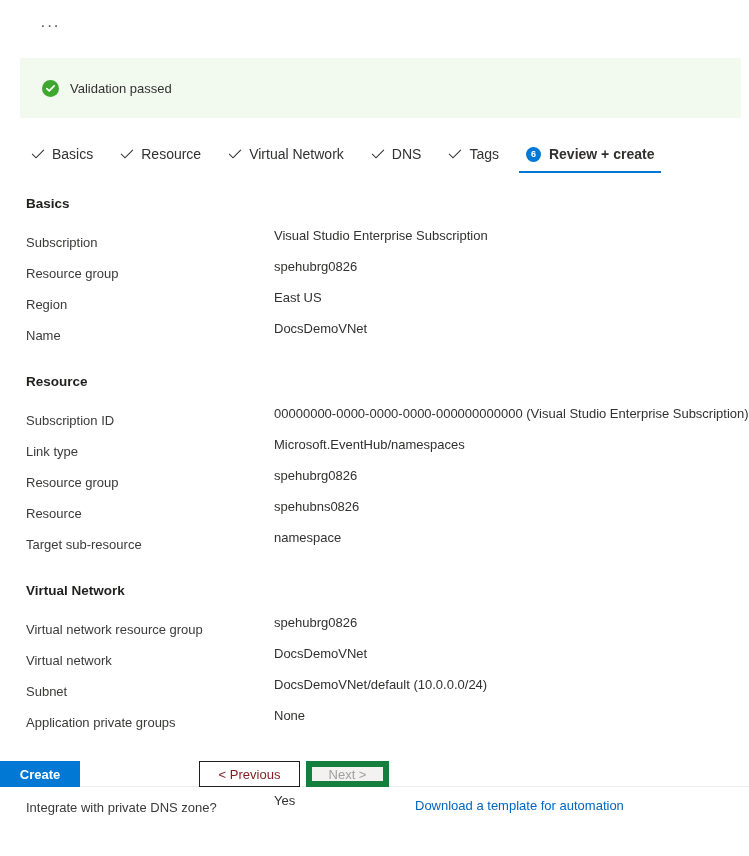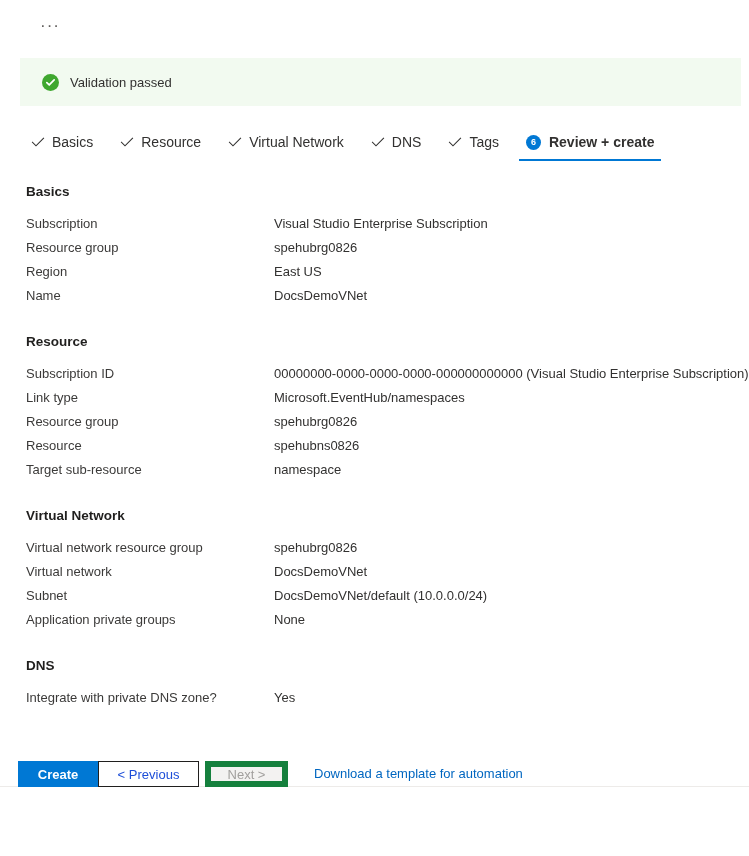--- a/index.html
+++ b/index.html
@@ -39,21 +39,21 @@
     line-height: 10px;
     letter-spacing: 1px;
     cursor: pointer;
     padding: 2px 6px;
     user-select: none;
   }
 
   
   .validation-banner {
     margin: 18px 8px 0 20px;
-    height: 48px;
+    height: 60px;
     background: #f2faf0;
     display: flex;
     align-items: center;
     padding-left: 22px;
     box-sizing: border-box;
   }
   .check-circle {
     width: 17px;
     height: 17px;
     flex: 0 0 17px;
@@ -138,20 +138,21 @@
   .kv-row {
     display: flex;
     font-size: 13px;
     line-height: 24px;
     color: #323130;
   }
   .kv-label {
     width: 248px;
     flex: 0 0 248px;
     color: #3b3a39;
+    margin-top: 7px;
   }
   .kv-value {
     color: #323130;
     white-space: nowrap;
   }
 
   
   .bottom-divider {
     position: absolute;
     left: 0;
@@ -161,21 +162,21 @@
     background: #edebe9;
   }
   .bottom-bar {
     position: absolute;
     left: 0;
     right: 0;
     top: 741px;
     height: 69px;
     display: flex;
     align-items: flex-start;
-    padding: 20px 0 0 18px;
+    padding: 20px 0 0 0;
     box-sizing: border-box;
   }
   .btn {
     font-family: "Liberation Sans", sans-serif;
     font-size: 13px;
     height: 26px;
     box-sizing: border-box;
     display: inline-flex;
     align-items: center;
     justify-content: center;
@@ -184,39 +185,41 @@
     padding: 0 14px;
   }
   .btn-create {
     background: #0078d4;
     color: #ffffff;
     font-weight: 700;
     min-width: 80px;
   }
   .btn-previous {
     background: #ffffff;
-    color: #1d4ed8;
+    color: #7f1d1d;
     border: 1px solid #201f1e;
     min-width: 101px;
+    margin-left: 119px;
   }
   .btn-next {
     background: #f3f2f1;
     color: #a19f9d;
     border: 6px solid #15803d;
     min-width: 83px;
     margin-left: 6px;
     cursor: default;
   }
   .download-link {
     margin-left: 26px;
     font-size: 13px;
     color: #0066c0;
     line-height: 26px;
     cursor: pointer;
     text-decoration: none;
+    margin-top: 32px;
   }
 </style>
 </head>
 <body>
 
 <div class="page-header">
   <div class="header-ellipsis">···</div>
 </div>
 
 <div class="validation-banner">

